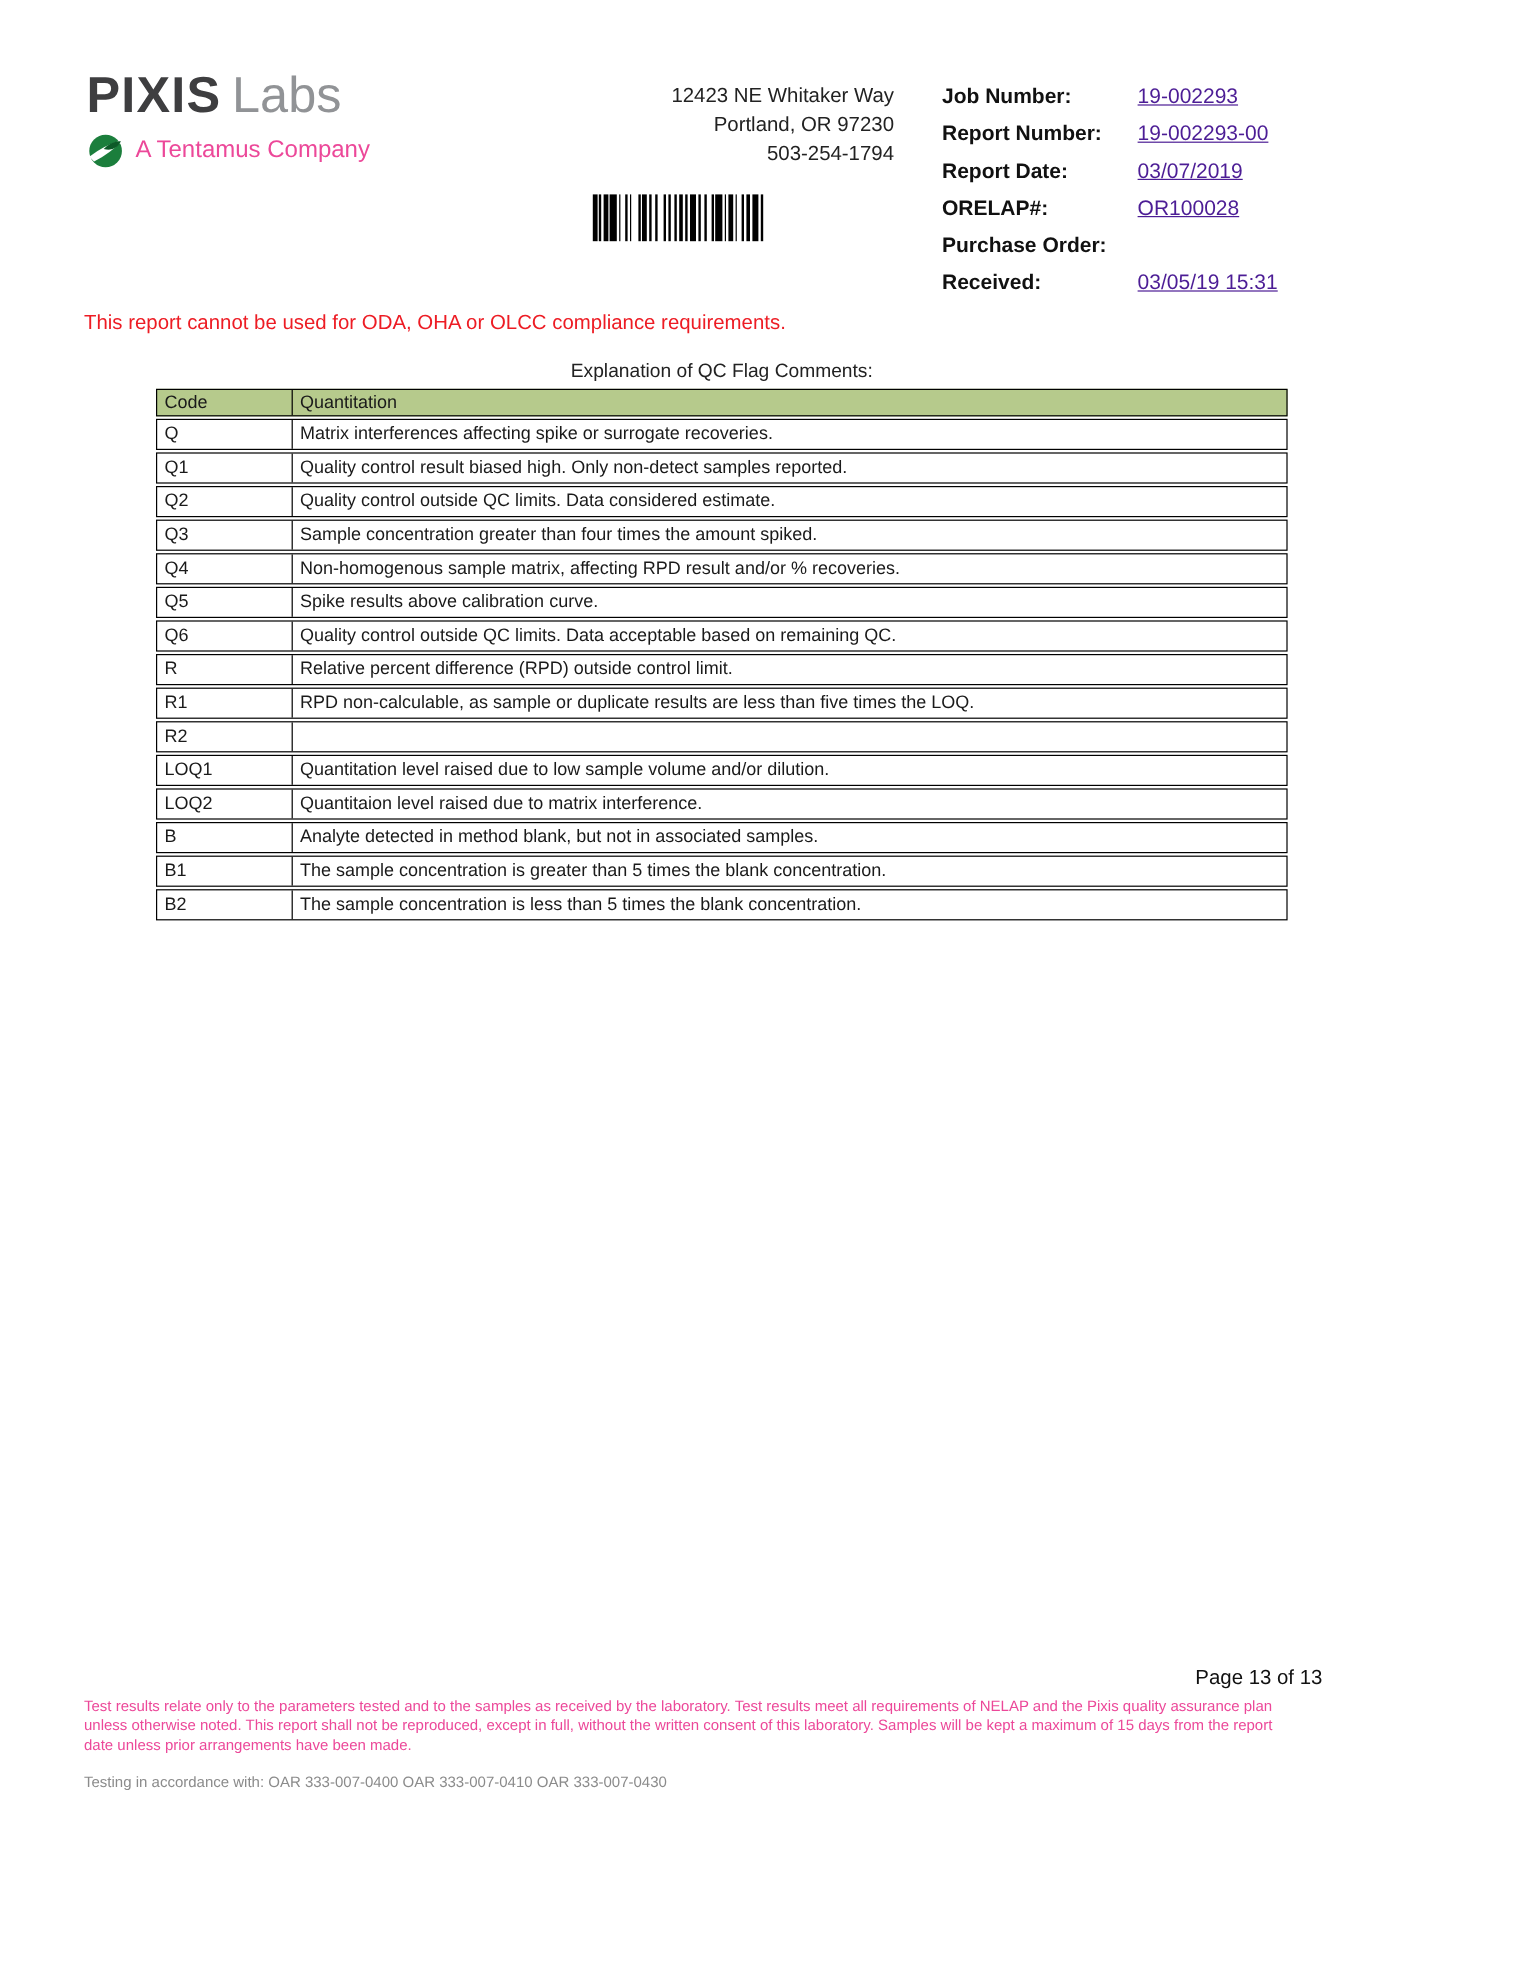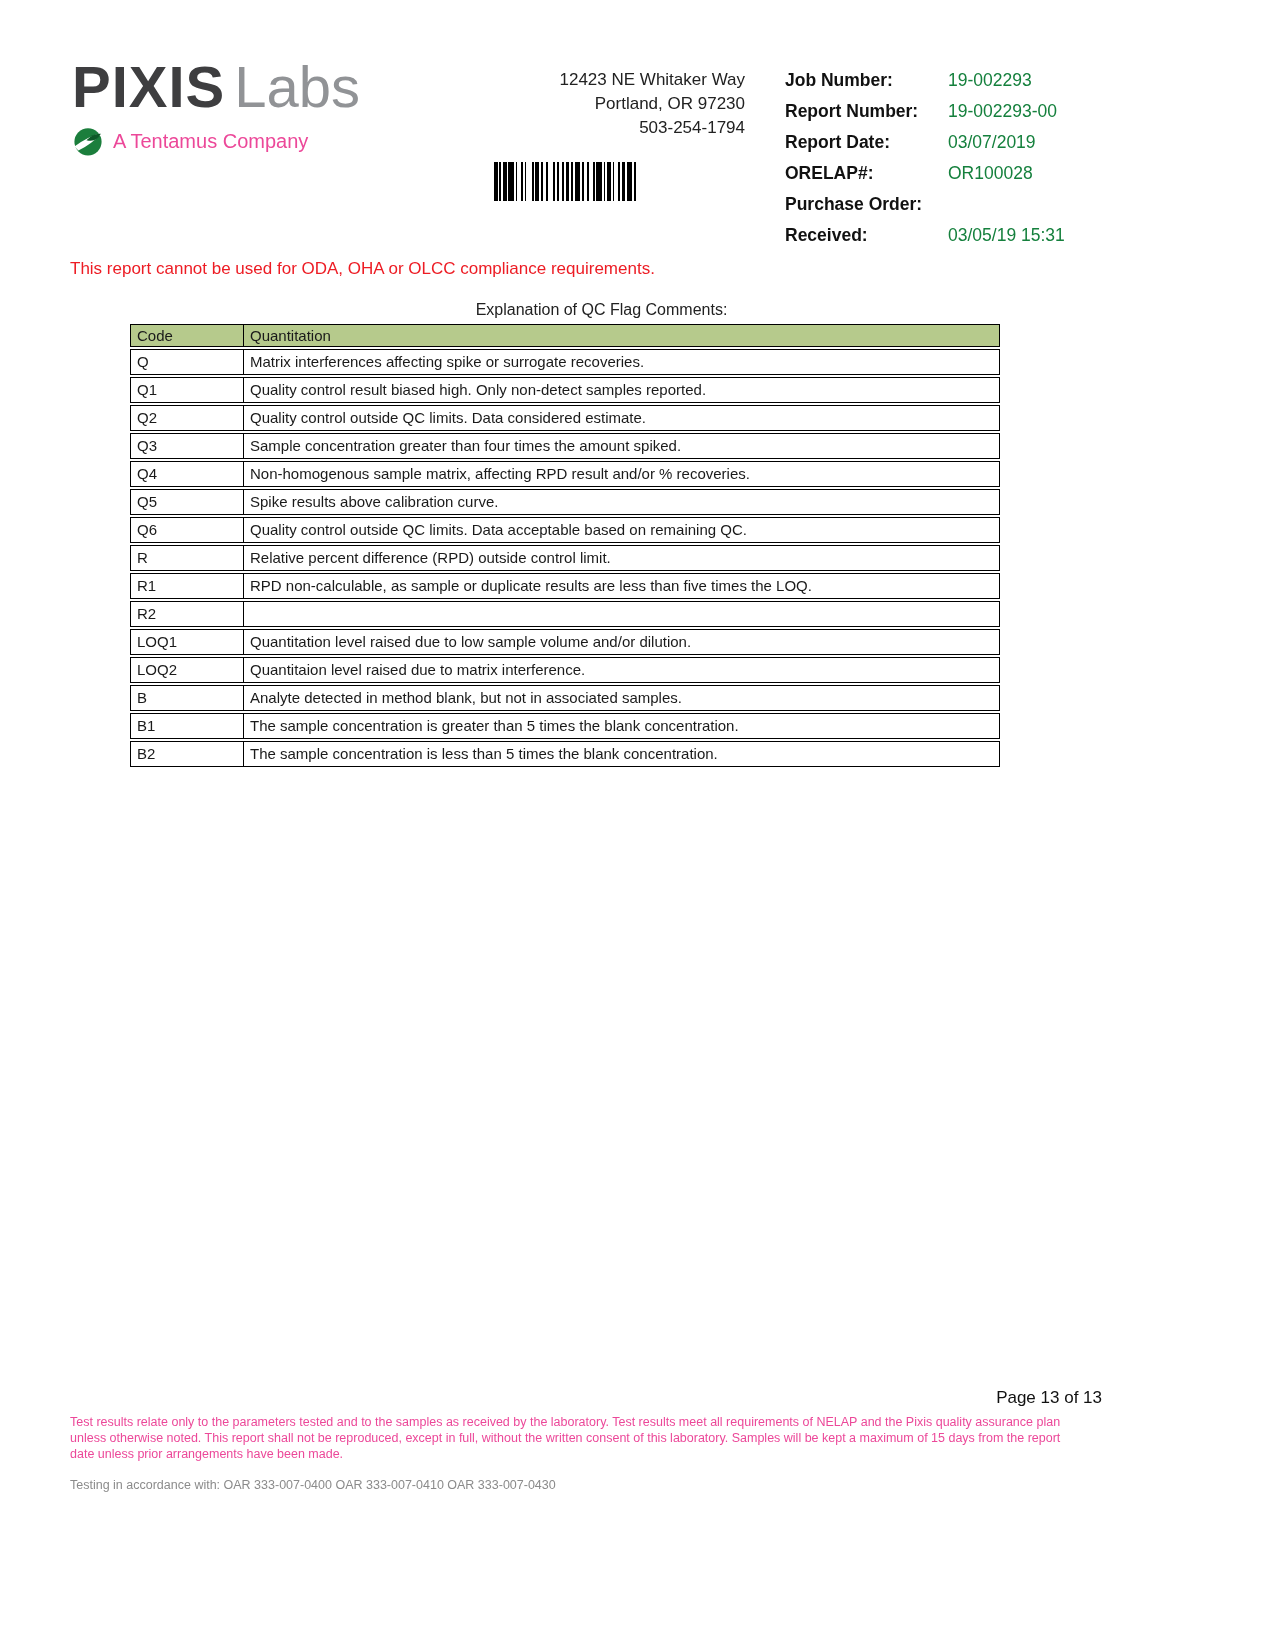--- a/index.html
+++ b/index.html
@@ -2,40 +2,40 @@
 <html style="--table-header-bg: #b6ca8c; --notice-red: #ed1c24; --brand-green: #1b7e3c;"><head>
 <meta charset="utf-8">
 <style>
   html,body{margin:0;padding:0;background:#ffffff;}
   .page{
     position:relative;width:1275px;height:1650px;background:#fff;
     font-family:"Liberation Sans","DejaVu Sans",sans-serif;color:#1a1a1a;overflow:hidden;
   }
   
   .logo-block{position:absolute;left:72px;top:58px;}
-  .logo-text{font-size:58px;line-height:1;white-space:nowrap;}
+  .logo-text{font-size:42px;line-height:1;white-space:nowrap;}
   .logo-pixis{font-weight:bold;color:#3e3e40;letter-spacing:1px;}
   .logo-labs{color:#919396;margin-left:9px;font-weight:400;}
   .logo-tagline{display:flex;align-items:center;gap:9px;margin-top:9px;}
   .tagline-text{font-size:20px;font-weight:normal;color:#ec4899;}
   
   .address-block{position:absolute;left:415px;top:68px;width:330px;text-align:right;font-size:17px;line-height:24px;color:#222;}
   .barcode{position:absolute;left:494px;top:162px;height:39px;display:flex;align-items:stretch;}
   .barcode .b{height:100%;}
   .barcode .on{background:#000;}
   
   .meta-block{position:absolute;left:785px;top:67px;width:430px;}
   .meta-row{display:flex;margin-bottom:5px;line-height:26px;font-size:17.5px;}
   .meta-row .lab{width:163px;font-weight:bold;color:#111;flex:none;}
-  .meta-row .val{color:#15803d;}
+  .meta-row .val{color:#4c1d95;text-decoration:underline;}
   
   .notice{position:absolute;left:70px;top:259px;font-size:17px;color:var(--notice-red,#ed1c24);}
   
   .table-title{position:absolute;left:130px;top:301px;width:943px;text-align:center;font-size:16px;color:#222;}
-  .qc-table{position:absolute;left:130px;top:324px;width:870px;}
+  .qc-table{position:absolute;left:130px;top:324px;width:943px;}
   .qc-row{display:flex;border:1px solid #000;margin-bottom:2px;font-size:15px;line-height:22px;background:#fff;}
   .qc-row .code{width:100px;border-right:1px solid #000;padding:1px 6px;flex:none;}
   .qc-row .exp{flex:1;padding:1px 6px;}
   .qc-head{background:var(--table-header-bg,#b6ca8c);}
   .qc-head .code,.qc-head .exp{padding:0 6px;line-height:21px;}
   
   .page-num{position:absolute;left:70px;top:1388px;width:1032px;text-align:right;font-size:17px;color:#111;}
   .disclaimer{position:absolute;left:70px;top:1414px;width:1005px;font-size:12.5px;line-height:16px;color:#ec4899;}
   .testing{position:absolute;left:70px;top:1478px;width:1005px;font-size:12.5px;color:#8b8b8b;}
 </style>

